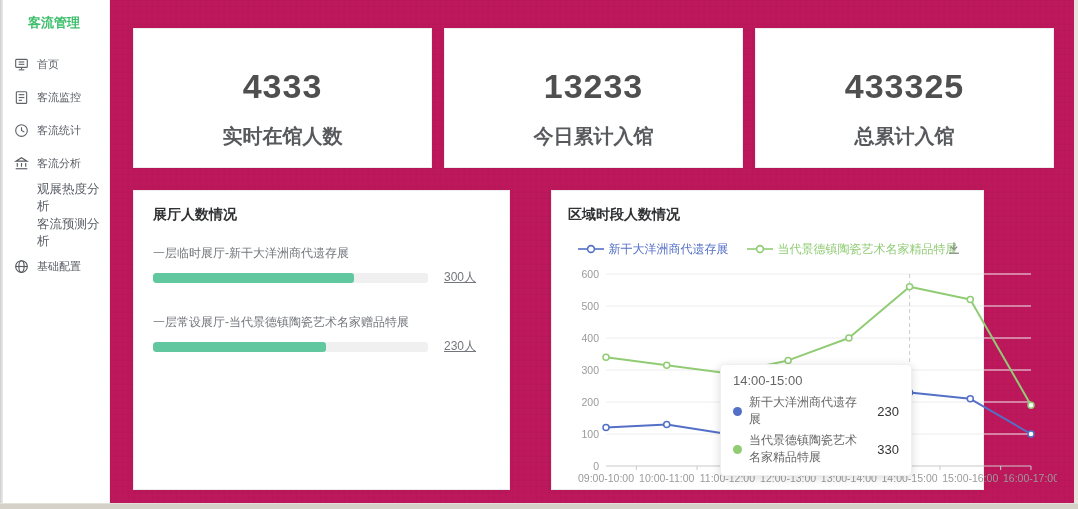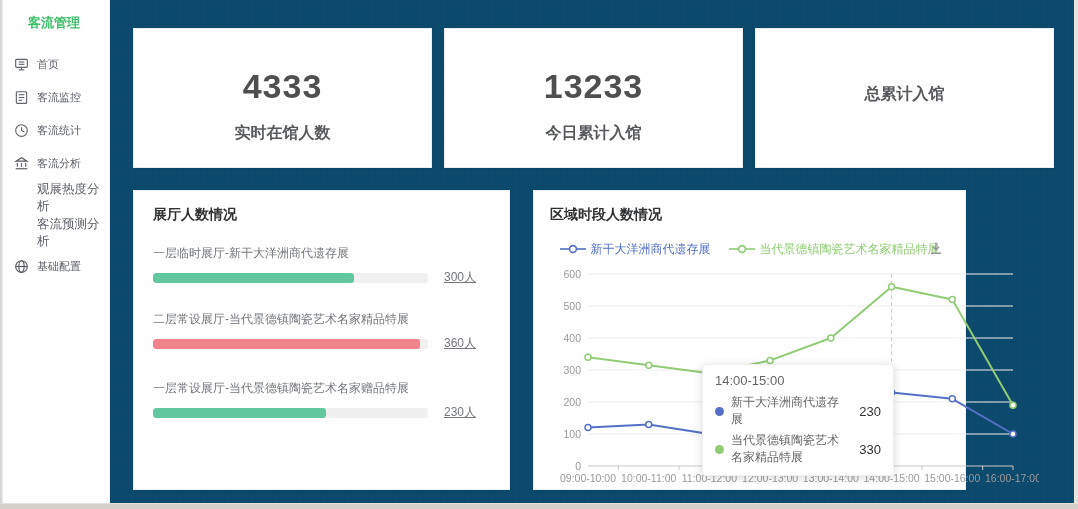--- a/index.html
+++ b/index.html
@@ -1,17 +1,17 @@
 <!DOCTYPE html>
 <html><head>
 <meta charset="utf-8">
 <style>
   * { margin:0; padding:0; box-sizing:border-box; }
   body { background:#f2f2f2; font-family:"Liberation Sans","DejaVu Sans",sans-serif; }
-  .screen { position:relative; width:1078px; height:509px; background:#0c4a6e; overflow:hidden; }
+  .screen { position:relative; width:1078px; height:509px; background:#be185d; overflow:hidden; }
   .left-edge { position:absolute; left:0; top:0; bottom:0; width:3px; background:linear-gradient(90deg,#cfcfcf,#ececec); z-index:5; }
   .bottom-strip { position:absolute; left:0; right:0; bottom:0; height:6px; background:#d5d0c8; border-top:1px solid #e4e1db; z-index:5; }
   .right-edge { position:absolute; right:0; top:0; bottom:0; width:4px; background:#e7e4de; z-index:4; }
 
   
   .sidebar { position:absolute; left:3px; top:0; bottom:6px; width:107px; background:#fff; border-right:1px solid #f0f0f0; z-index:3; padding-top:14px; }
   .sidebar-title { padding-left:25px; font-size:13px; font-weight:bold; color:#3dbe6b; margin-bottom:16px; }
   .menu { list-style:none; }
   .menu li { display:flex; align-items:center; height:33px; padding-left:11px; font-size:11px; color:#5a5e66; cursor:pointer; }
   .menu li .mi { width:15px; height:15px; margin-right:8px; flex:0 0 auto; display:flex; align-items:center; }
@@ -19,23 +19,23 @@
 
   
   .content { position:absolute; left:110px; top:0; right:0; bottom:6px;
     padding:28px 24px 0 23px;
     background-image:linear-gradient(rgba(0,0,0,0.028) 1px, transparent 1px),
                      linear-gradient(90deg, rgba(0,0,0,0.028) 1px, transparent 1px);
     background-size:6px 6px; }
   .cards { display:flex; gap:12px; }
   .card { flex:1; height:140px; background:#fff; border:1px solid #ededed; box-shadow:0 1px 4px rgba(0,0,0,.04); text-align:center; padding-top:38px; }
   .card .num { font-size:34px; font-weight:bold; color:#4f4f4f; letter-spacing:1px; }
-  .card .lbl { margin-top:17px; font-size:16px; color:#57595d; font-weight:bold; }
-
-  .panels { display:flex; gap:23px; margin-top:22px; }
+  .card .lbl { margin-top:17px; font-size:20px; color:#57595d; font-weight:bold; }
+
+  .panels { display:flex; gap:41px; margin-top:22px; }
   .panel { background:#fff; border:1px solid #ededed; box-shadow:0 1px 4px rgba(0,0,0,.04); height:300px; }
   .panel-bars { width:377px; padding:15px 19px; }
   .panel-chart { width:433px; padding:15px 16px; position:relative; }
   .panel-title { font-size:14px; font-weight:bold; color:#303133; }
 
   
   .bar-row { margin-top:21px; }
   .bar-label { font-size:12px; color:#73767c; margin-bottom:7px; }
   .bar-line { display:flex; align-items:center; }
   .bar-rail { flex:1; height:10px; background:#f0f0f0; border-radius:3px; overflow:hidden; }
@@ -134,48 +134,40 @@
     <div class="cards">
       <div class="card">
         <div class="num">4333</div>
         <div class="lbl">实时在馆人数</div>
       </div>
       <div class="card">
         <div class="num">13233</div>
         <div class="lbl">今日累计入馆</div>
       </div>
       <div class="card">
+        <div class="num">433325</div>
         <div class="lbl">总累计入馆</div>
       </div>
     </div>
 
     <div class="panels">
 
       <section class="panel panel-bars">
         <div class="panel-title">展厅人数情况</div>
 
         <div class="bar-row">
           <div class="bar-label">一层临时展厅-新干大洋洲商代遗存展</div>
           <div class="bar-line">
             <div class="bar-rail">
                 <div class="bar-fill" style="width: 73%; background: rgb(97, 199, 158);"></div>
               </div>
             <div class="bar-value">300人</div>
           </div>
         </div>
 
-        <div class="bar-row" style="margin-top:25px">
-          <div class="bar-label">二层常设展厅-当代景德镇陶瓷艺术名家精品特展</div>
-          <div class="bar-line">
-            <div class="bar-rail">
-                <div class="bar-fill" style="width: 97%; background: rgb(241, 131, 139);"></div>
-              </div>
-            <div class="bar-value">360人</div>
-          </div>
-        </div>
 
         <div class="bar-row" style="margin-top:28px">
           <div class="bar-label">一层常设展厅-当代景德镇陶瓷艺术名家赠品特展</div>
           <div class="bar-line">
             <div class="bar-rail">
                 <div class="bar-fill" style="width: 63%; background: rgb(97, 199, 158);"></div>
               </div>
             <div class="bar-value">230人</div>
           </div>
         </div>

